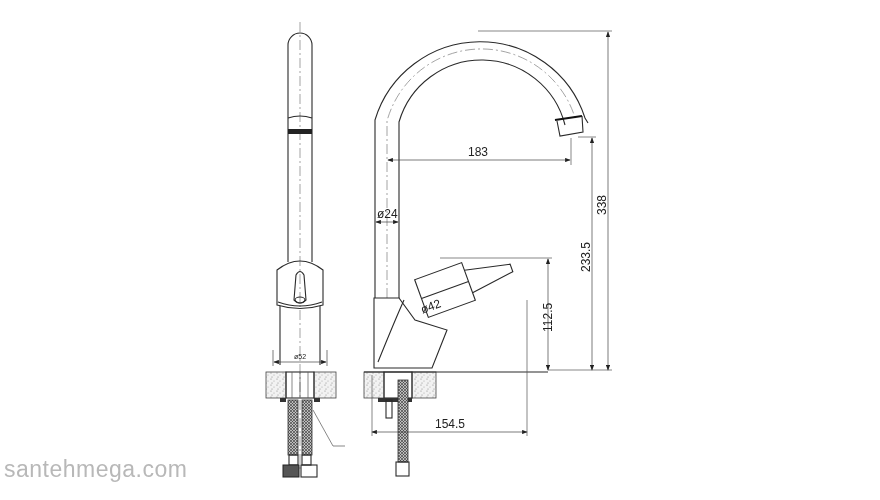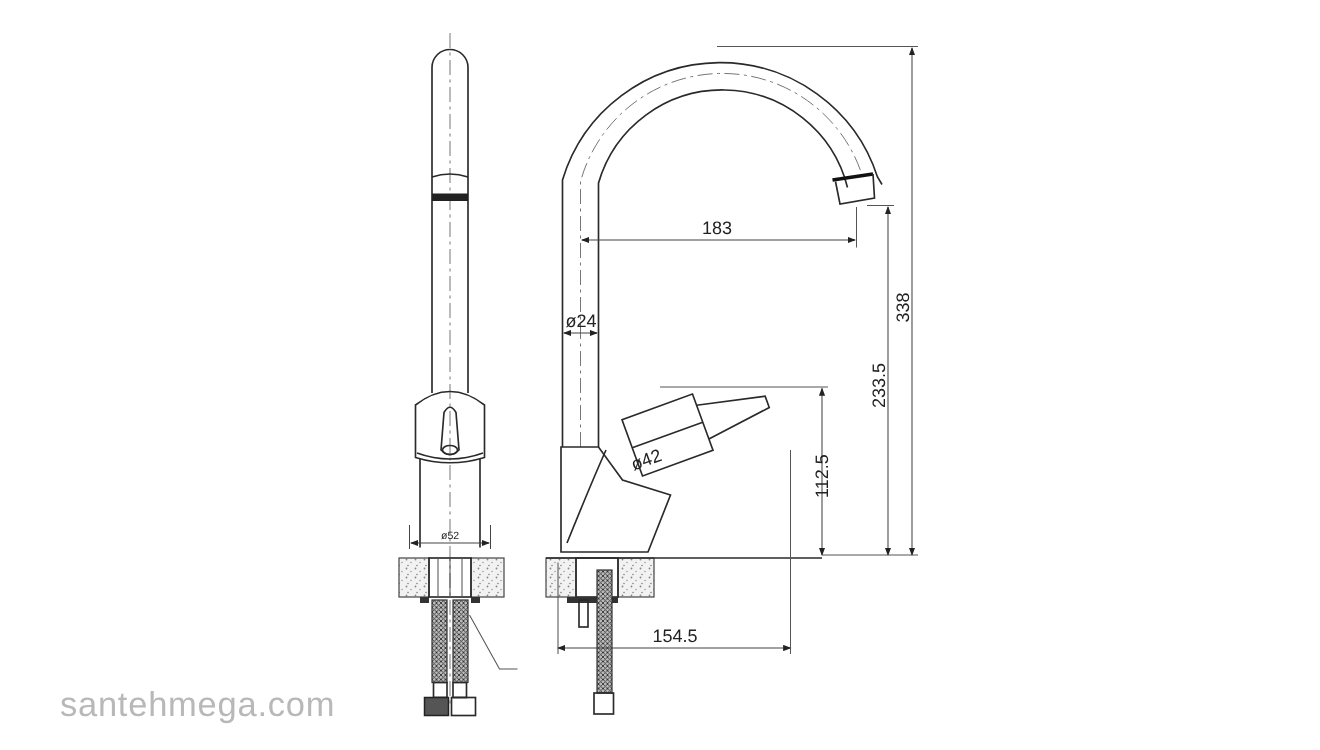--- a/index.html
+++ b/index.html
@@ -6,21 +6,21 @@
   body { width: 880px; height: 500px; position: relative; overflow: hidden; font-family: "Liberation Sans", sans-serif; }
   svg { position: absolute; left: 0; top: 0; }
   .ln { stroke: #2a2a2a; stroke-width: 1.1; fill: none; }
   .thin { stroke: #555; stroke-width: 0.7; fill: none; }
   .ctr { stroke: #666; stroke-width: 0.6; stroke-dasharray: 10 3 2 3; fill: none; }
   .dim { stroke: #444; stroke-width: 0.7; fill: none; }
   .dimtxt { font-family: "Liberation Sans", sans-serif; font-size: 12px; fill: #222; }
   .small { font-size: 7px; }
   .counter { fill: url(#stipple); stroke: #444; stroke-width: 0.8; }
   .hose { fill: url(#mesh); stroke: #333; stroke-width: 0.8; }
-  .watermark { position: absolute; left: 4px; top: 456px; font-size: 23px; color: #b8b8b8; font-family: "Liberation Sans", sans-serif; letter-spacing: 0.5px; margin-left: 36px; }
+  .watermark { position: absolute; left: 4px; top: 456px; font-size: 23px; color: #b8b8b8; font-family: "Liberation Sans", sans-serif; letter-spacing: 0.5px; }
 </style>
 </head>
 <body>
 
 <svg width="880" height="500" viewBox="0 0 880 500">
   <defs>
     <pattern id="stipple" width="6" height="6" patternUnits="userSpaceOnUse">
       <rect width="6" height="6" fill="#f2f2f2"></rect>
       <circle cx="1" cy="1" r="0.6" fill="#888"></circle>
       <circle cx="4" cy="3" r="0.5" fill="#999"></circle>

